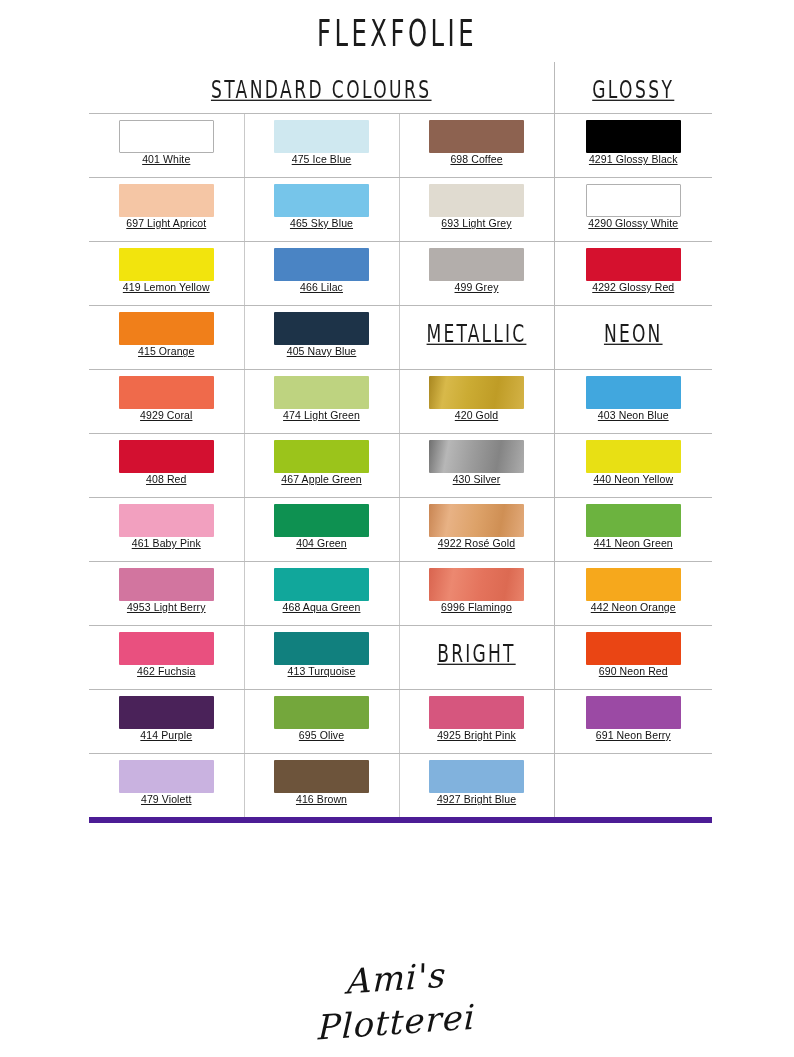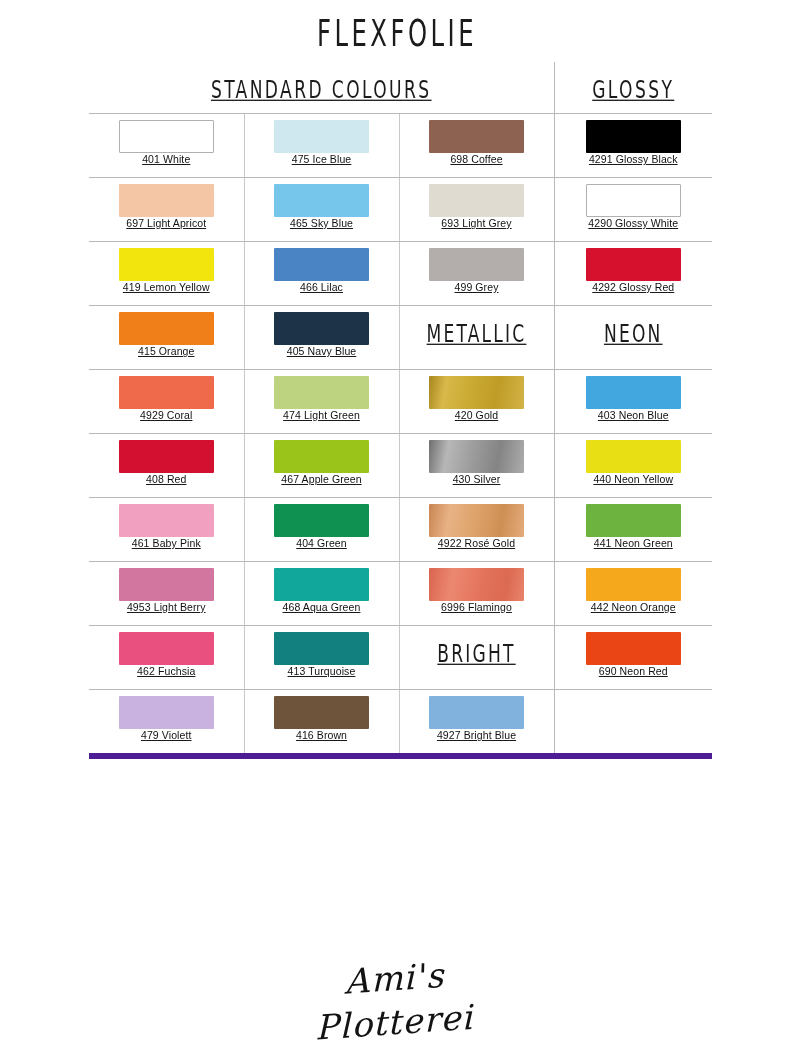--- a/index.html
+++ b/index.html
@@ -359,20 +359,46 @@
           <td>
             <div class="cell">
               <div class="sw" style="background: rgb(234, 69, 20);"></div>
               <div class="lbl">690 Neon Red</div>
             </div>
           </td>
         </tr>
         <tr>
           <td class="v">
             <div class="cell">
+              <div class="sw" style="background: rgb(74, 34, 89);"></div>
+              <div class="lbl">414 Purple</div>
+            </div>
+          </td>
+          <td class="v">
+            <div class="cell">
+              <div class="sw" style="background: rgb(116, 167, 60);"></div>
+              <div class="lbl">695 Olive</div>
+            </div>
+          </td>
+          <td class="vmain">
+            <div class="cell">
+              <div class="sw" style="background: rgb(214, 86, 126);"></div>
+              <div class="lbl">4925 Bright Pink</div>
+            </div>
+          </td>
+          <td>
+            <div class="cell">
+              <div class="sw" style="background: rgb(155, 74, 164);"></div>
+              <div class="lbl">691 Neon Berry</div>
+            </div>
+          </td>
+        </tr>
+        <tr>
+          <td class="v">
+            <div class="cell">
               <div class="sw" style="background: rgb(201, 178, 224);"></div>
               <div class="lbl">479 Violett</div>
             </div>
           </td>
           <td class="v">
             <div class="cell">
               <div class="sw" style="background: rgb(109, 84, 59);"></div>
               <div class="lbl">416 Brown</div>
             </div>
           </td>

